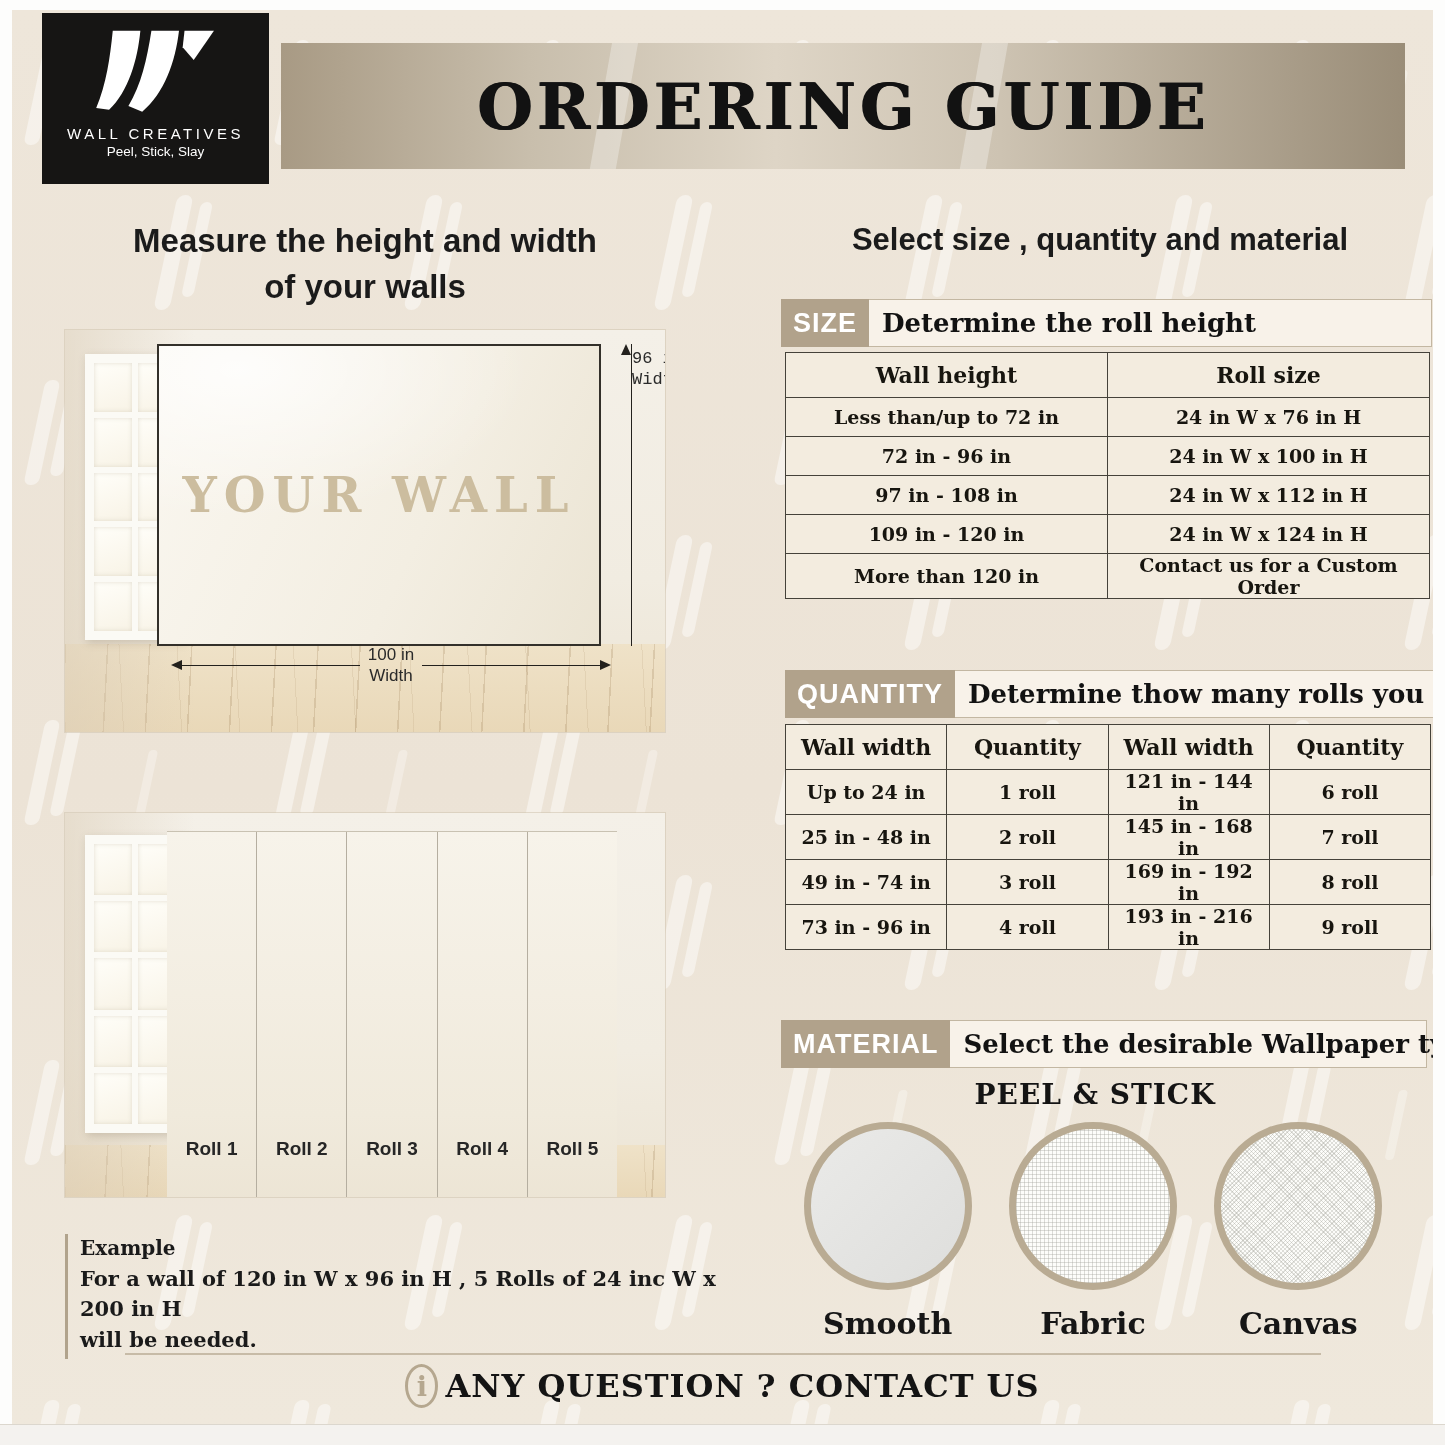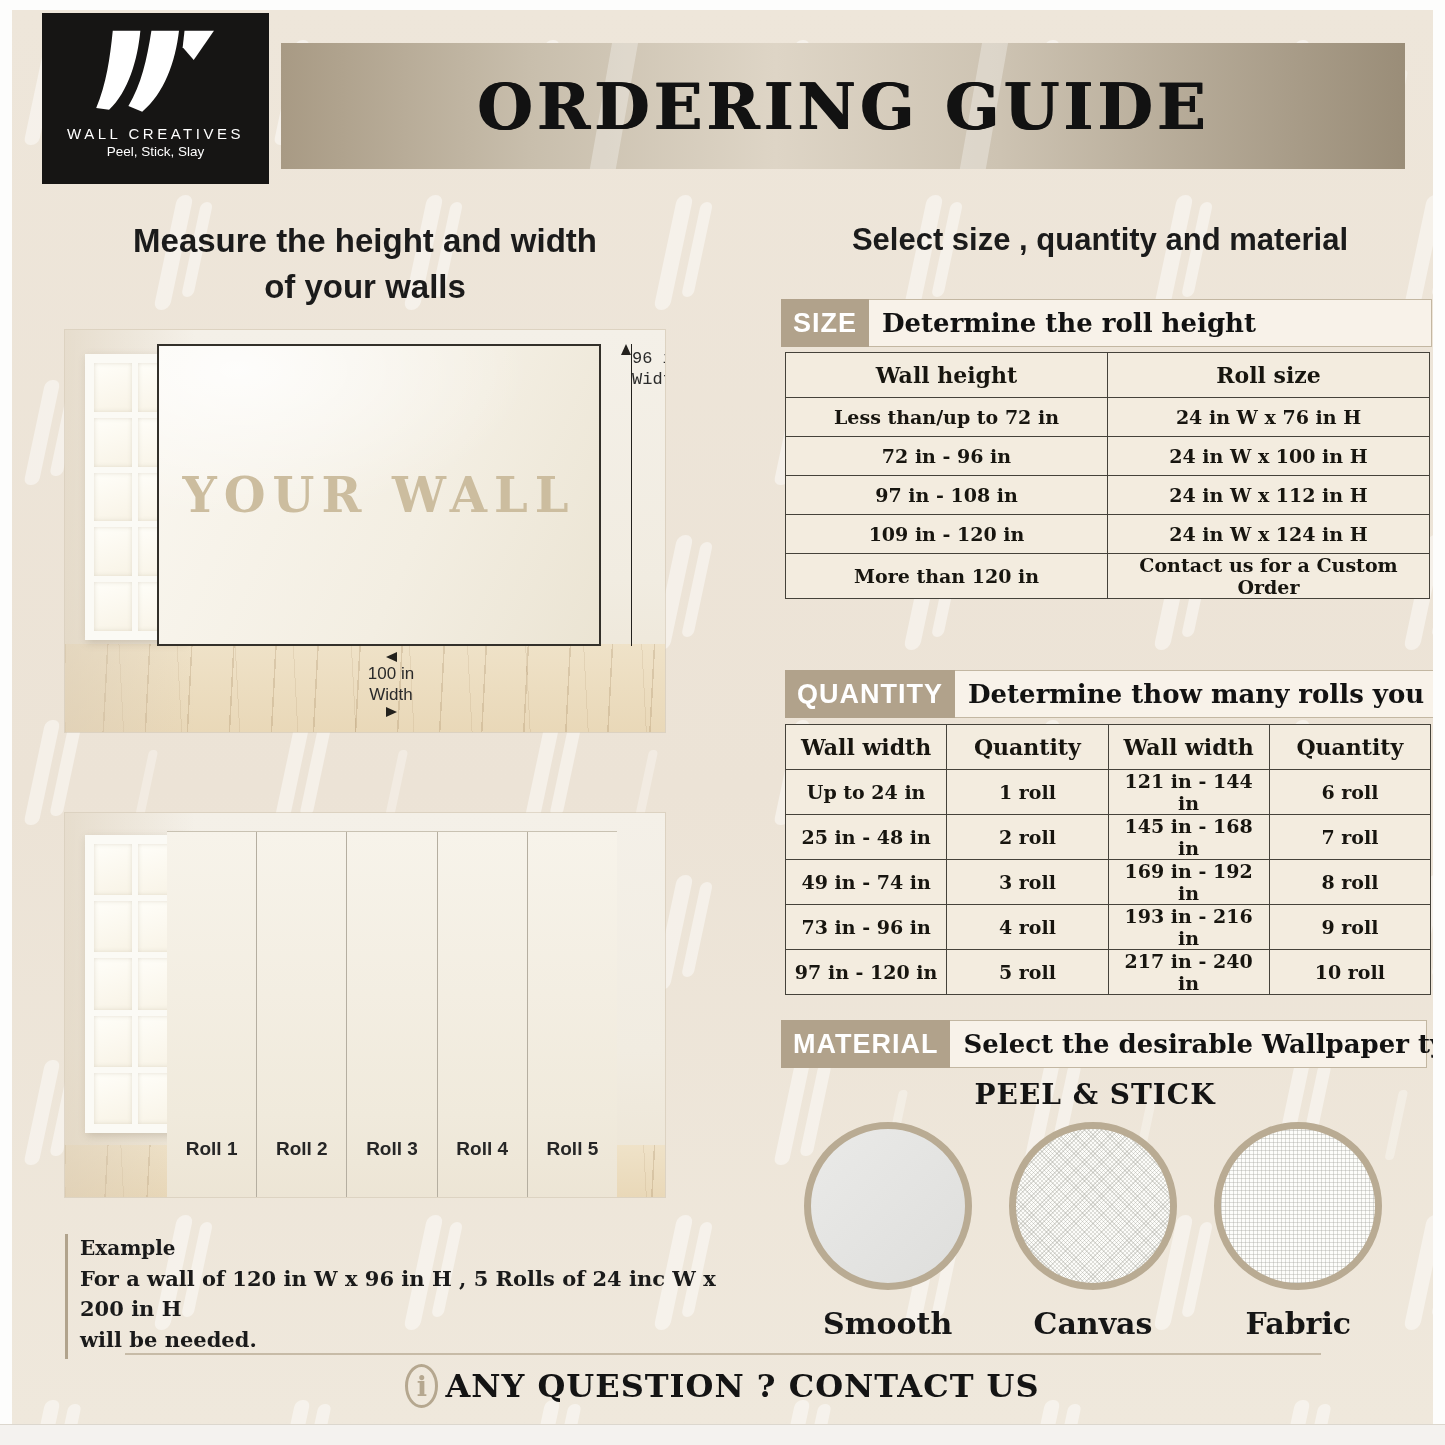--- a/index.html
+++ b/index.html
@@ -199,21 +199,21 @@
     <div class="v-dim" style="left:556px;top:14px;height:302px;width:24px;">
       <div class="tri-up"></div>
       <div class="v-line"></div>
       <div class="dim-text">
         <div>96 in</div>
         <div>Width</div>
       </div>
       <div class="v-line"></div>
       <div class="tri-down"></div>
     </div>
-    <div class="h-dim" style="left:106px;top:322px;width:440px;flex-direction:column;">
+    <div class="h-dim" style="left:106px;top:314px;width:440px;">
       <div class="tri-left"></div>
       <div class="h-line"></div>
       <div class="dim-text">
         <div>100 in</div>
         <div>Width</div>
       </div>
       <div class="h-line"></div>
       <div class="tri-right"></div>
     </div>
   </div>
@@ -343,46 +343,40 @@
         <td class="beige">3 roll</td>
         <td>169 in - 192 in</td>
         <td class="beige">8 roll</td>
       </tr>
       <tr>
         <td>73 in - 96 in</td>
         <td class="beige">4 roll</td>
         <td>193 in - 216 in</td>
         <td class="beige">9 roll</td>
       </tr>
-      <tr>
-        <td>97 in - 120 in</td>
-        <td class="beige">5 roll</td>
-        <td>217 in - 240 in</td>
-        <td class="beige">10 roll</td>
-      </tr>
     </tbody>
   </table>
 
   <div class="section-bar" style="left:781px;top:1020px;width:644px;">
     <div class="badge">MATERIAL</div>
     <div class="bar-title">Select the desirable Wallpaper type</div>
   </div>
   <div class="peel-stick">PEEL &amp; STICK</div>
   <div class="materials">
     <div class="material-item">
       <div class="swatch smooth"></div>
       <div class="material-label">Smooth</div>
     </div>
     <div class="material-item">
+      <div class="swatch fabric"></div>
+      <div class="material-label">Fabric</div>
+    </div>
+    <div class="material-item">
       <div class="swatch canvas"></div>
       <div class="material-label">Canvas</div>
-    </div>
-    <div class="material-item">
-      <div class="swatch fabric"></div>
-      <div class="material-label">Fabric</div>
     </div>
   </div>
 
   <div class="footer-divider"></div>
   <div class="footer">
     <div class="info-icon">i</div>
     <div class="footer-text">ANY QUESTION ? CONTACT US</div>
   </div>
 
   <div class="edge edge-top"></div>

